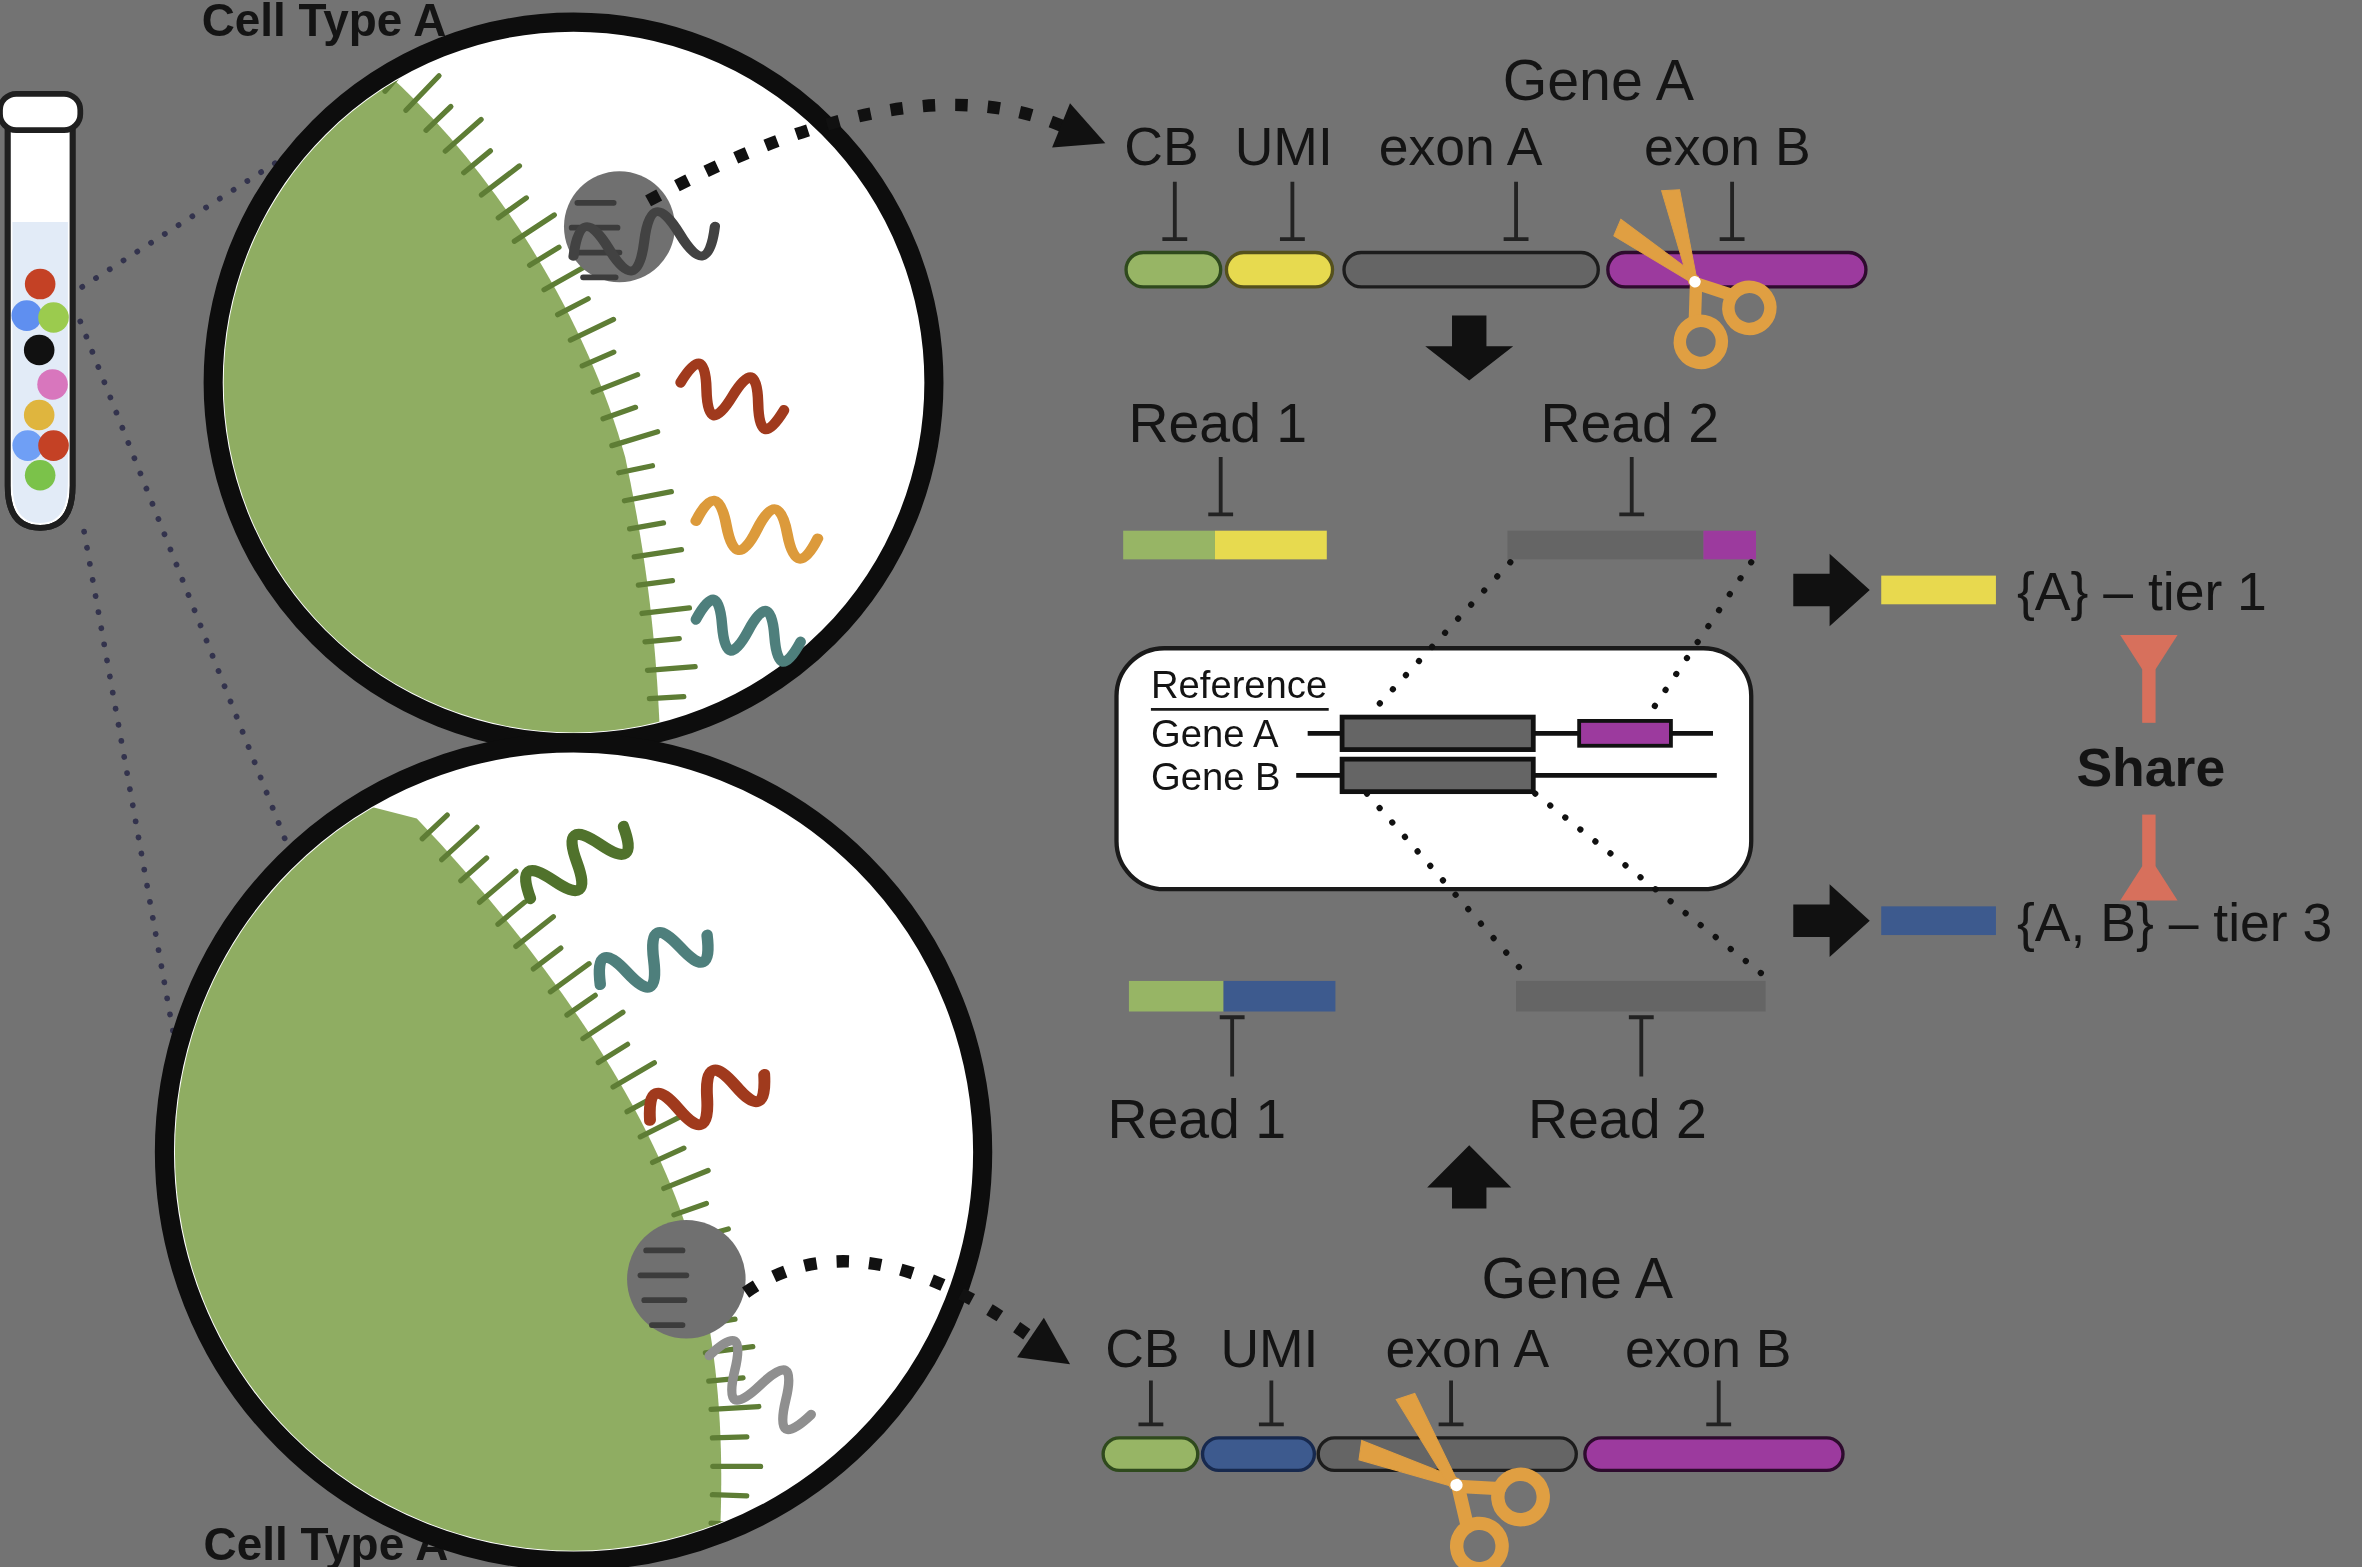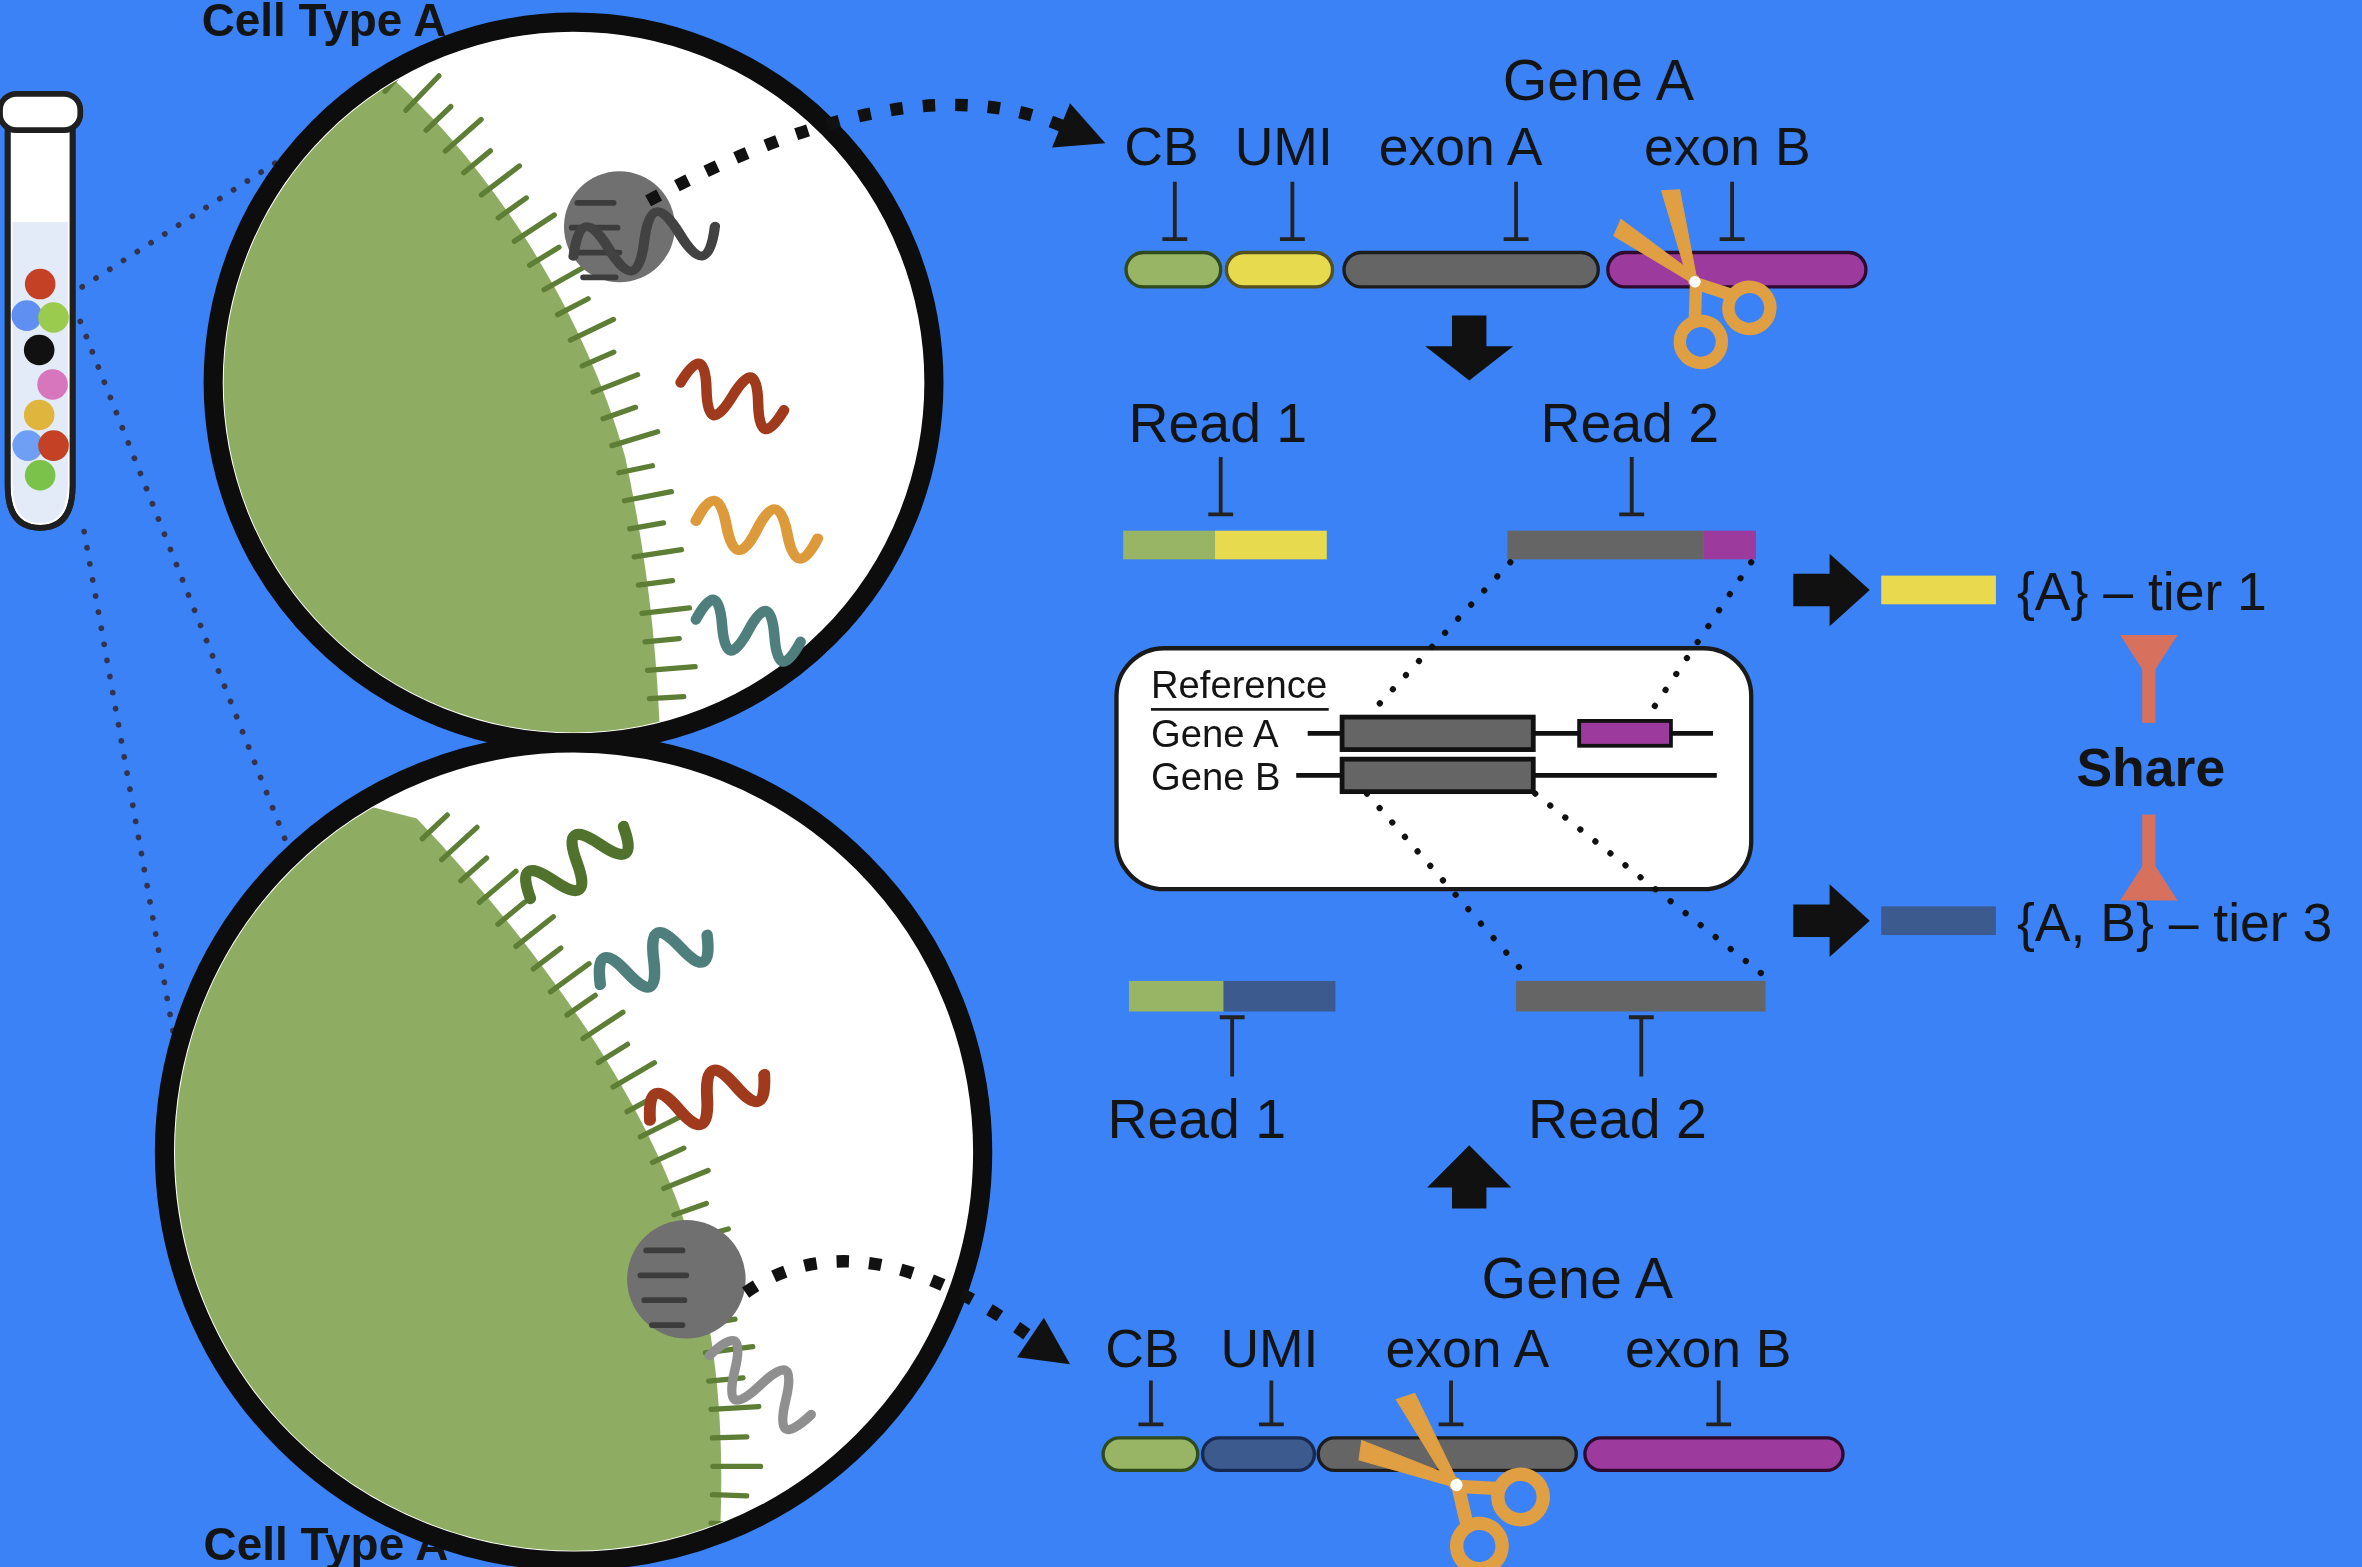--- a/index.html
+++ b/index.html
@@ -1,16 +1,16 @@
 <!DOCTYPE html>
 <html><head>
 <meta charset="utf-8">
 <style>
   html,body{margin:0;padding:0;background:#ffffff;}
-  .canvas{position:relative;width:2363px;height:1568px;background:#3b82f6;font-family:"Liberation Sans",sans-serif;overflow:hidden;}
+  .canvas{position:relative;width:2363px;height:1568px;background:#737373;font-family:"Liberation Sans",sans-serif;overflow:hidden;}
   svg{position:absolute;left:0;top:0;}
   text{fill:#141414;font-family:"Liberation Sans",sans-serif;}
   .lbl{font-size:56px;}
   .big{font-size:60px;}
   .read{font-size:58px;}
   .tier{font-size:56px;}
   .ref{font-size:40px;}
   .cellname{font-size:48px;font-weight:bold;}
   .share{font-size:56px;font-weight:bold;}
   .tick{stroke:#222;stroke-width:4;fill:none;}

